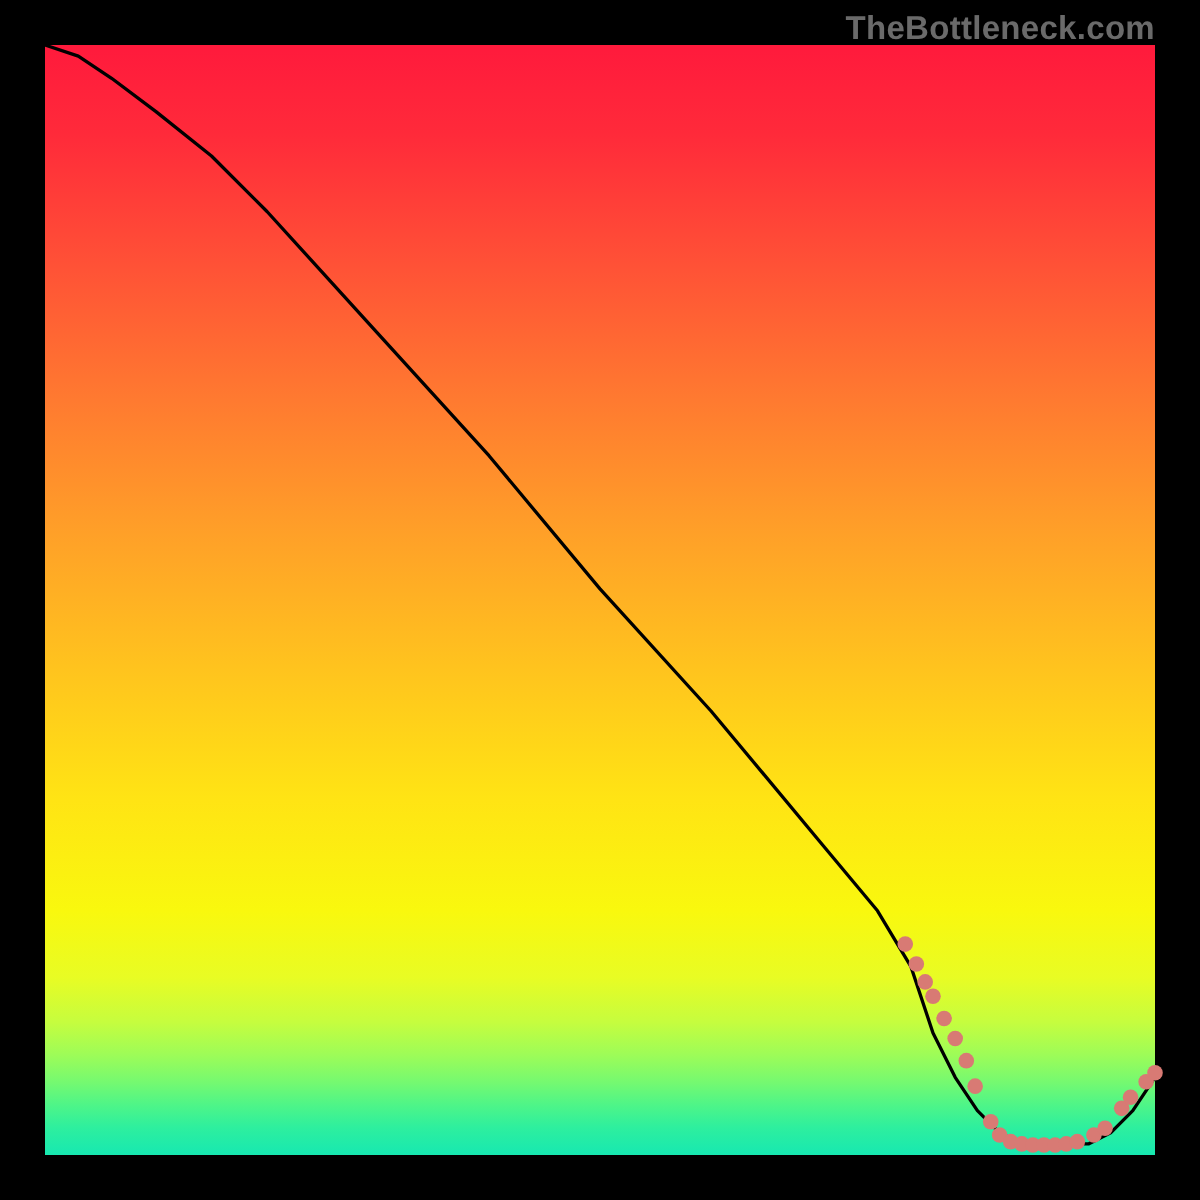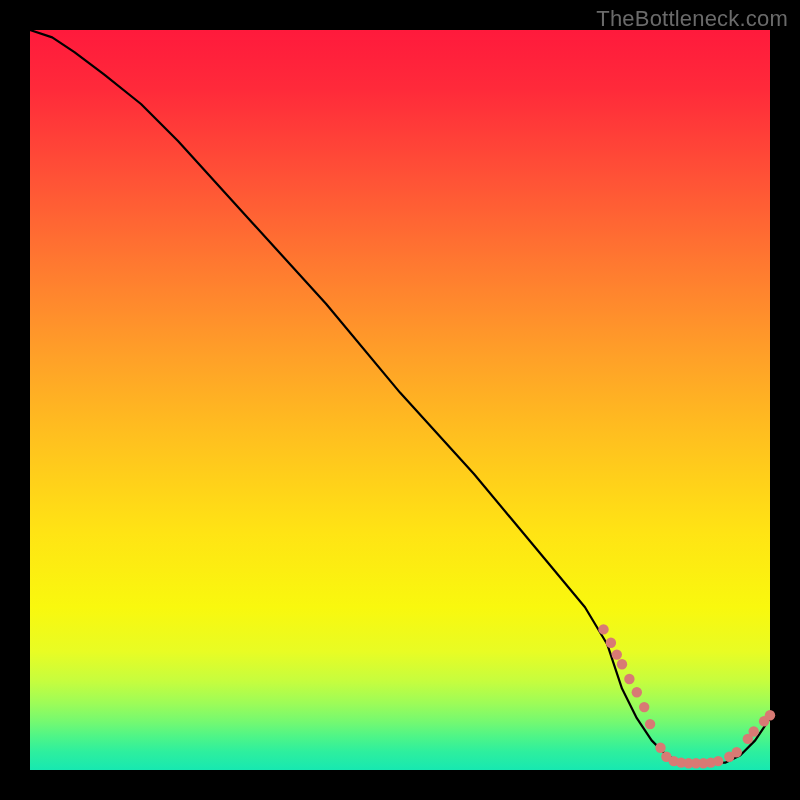--- a/index.html
+++ b/index.html
@@ -35,25 +35,25 @@
       #c6fd3e 88%,
       #9dfc58 91%,
       #74f971 93.5%,
       #4ef588 95.5%,
       #2eef9e 97.5%,
       #17e8b1 100%);
   }
   .watermark {
     position: absolute;
     top: 6px;
-    right: 12px;
+    right: 30px;
     color: #6a6a6a;
     font-size: 22px;
     letter-spacing: 0.2px;
-    font-weight: 400;
+    font-weight: 700;
   }
   svg.curve {
     position: absolute;
     left: 30px;
     top: 30px;
     width: 740px;
     height: 740px;
     overflow: visible;
   }
 </style>

